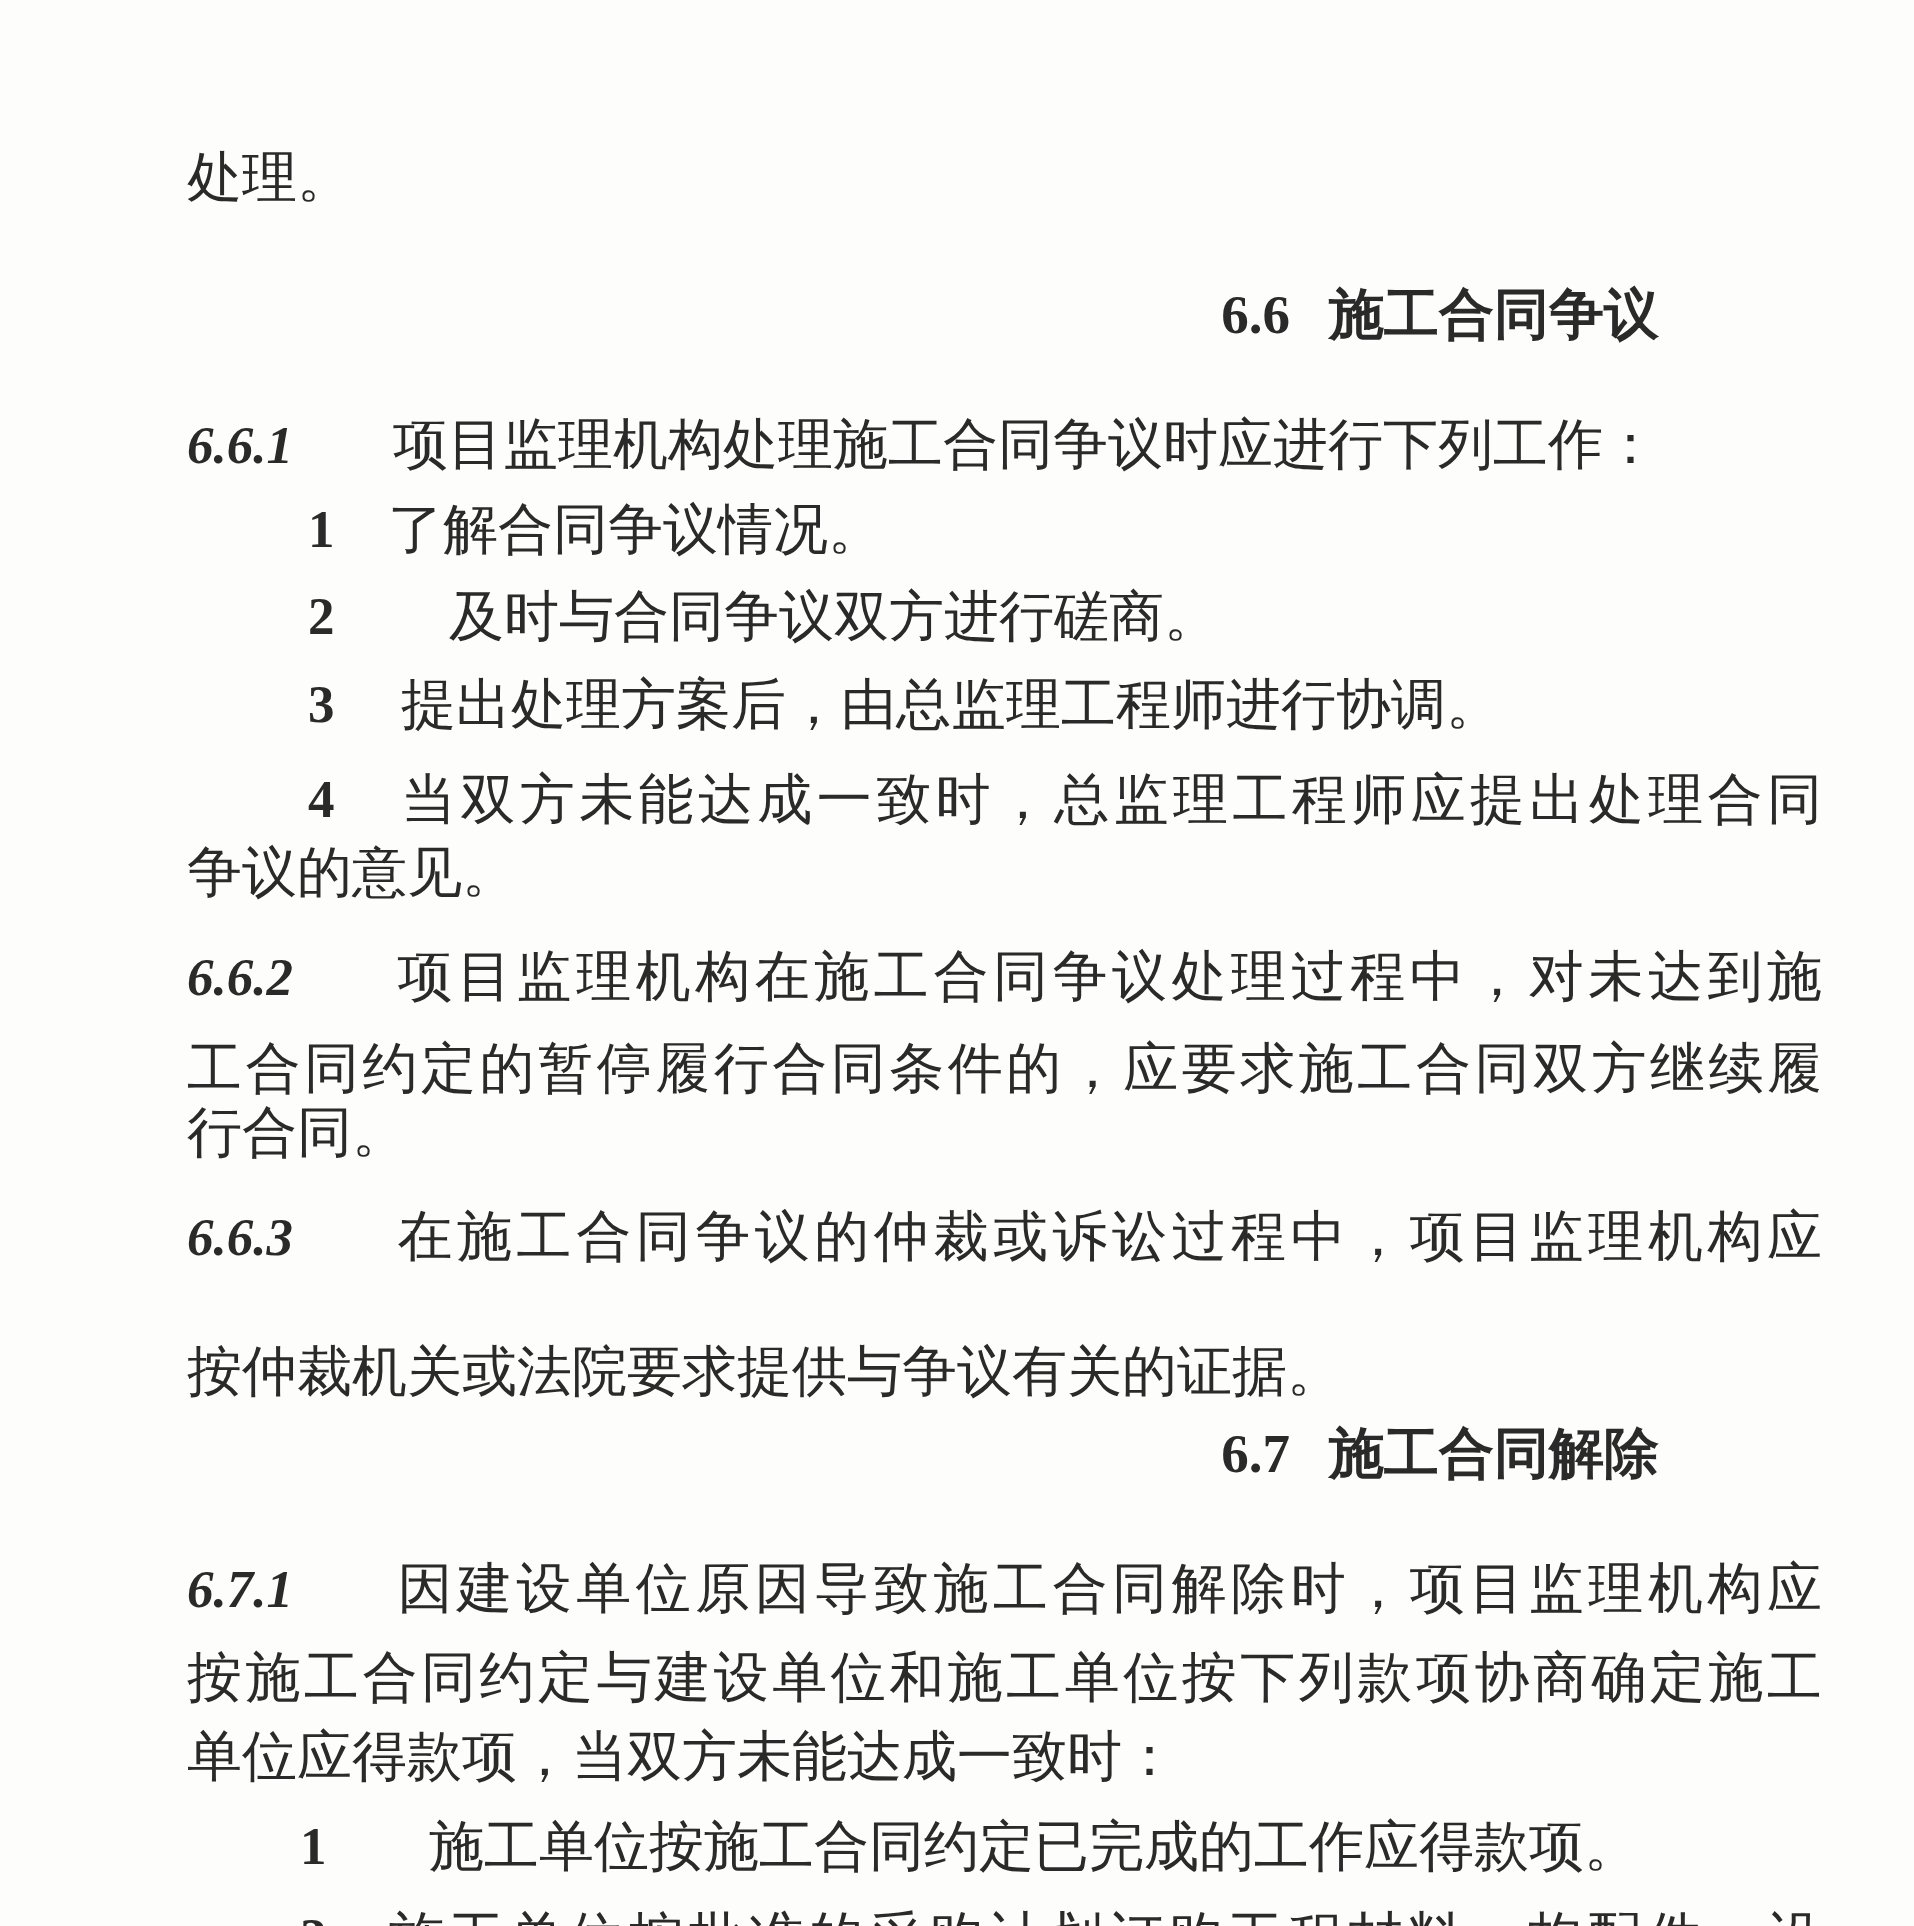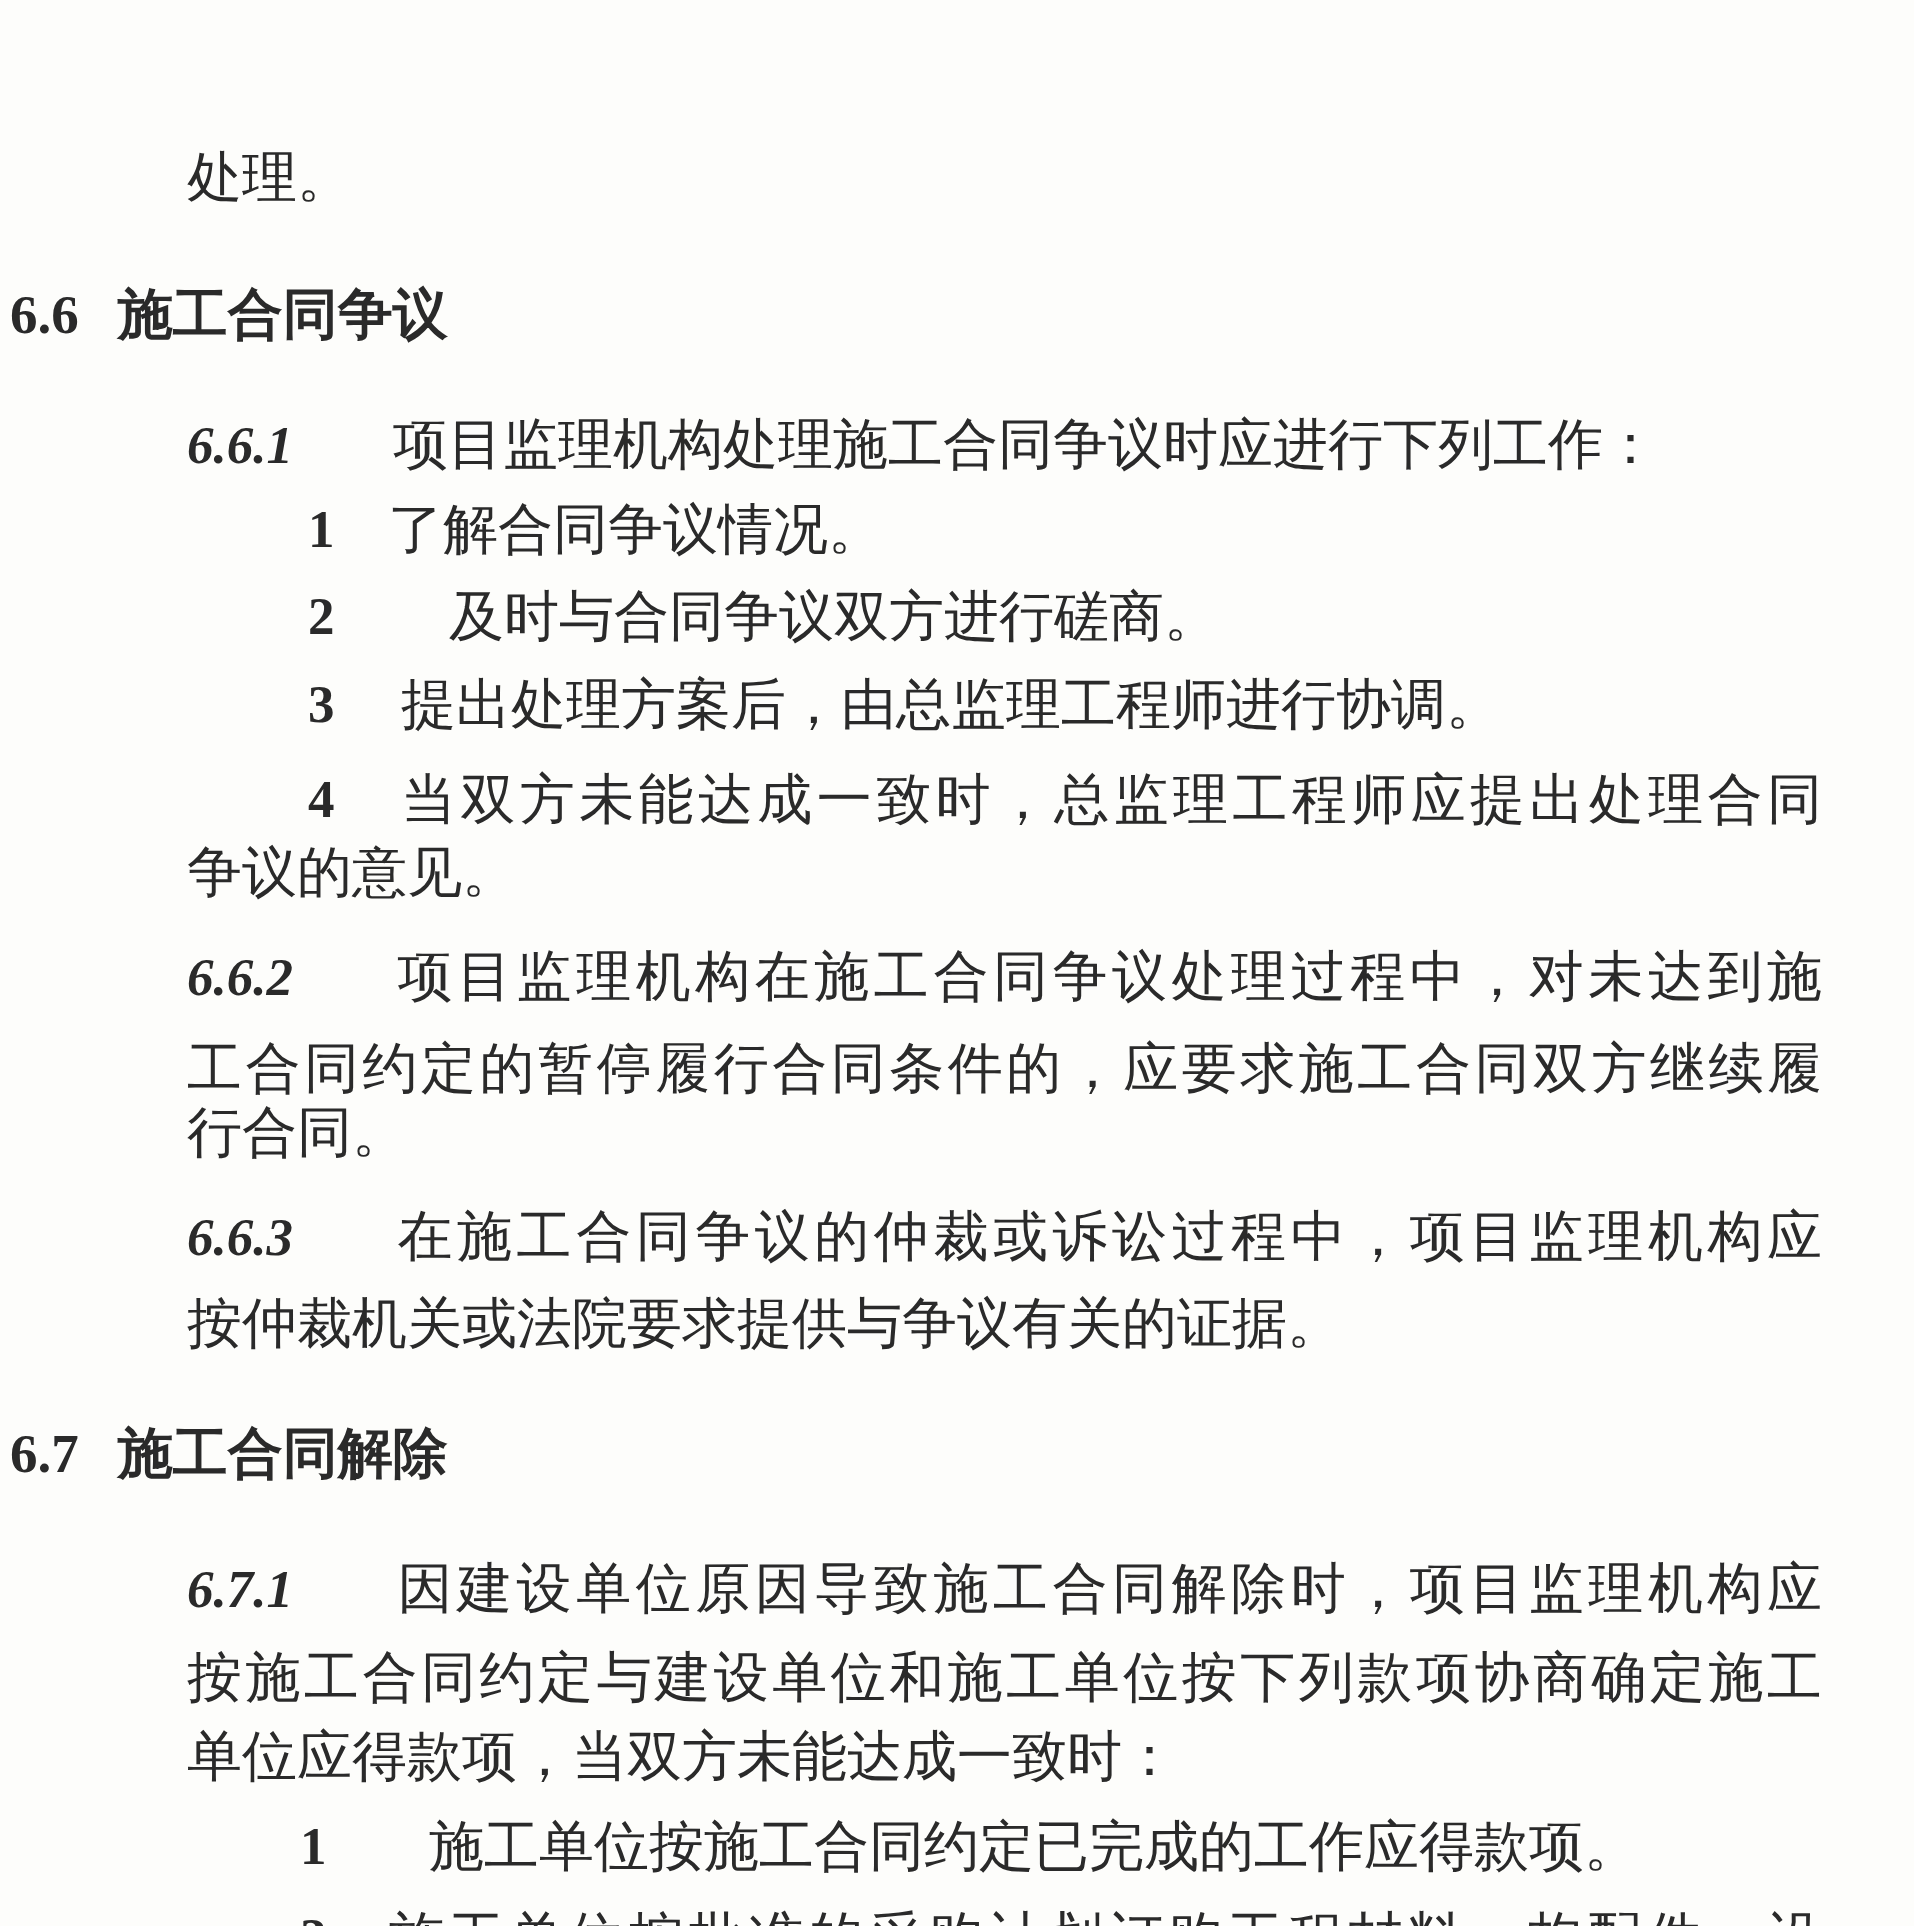--- a/index.html
+++ b/index.html
@@ -2,21 +2,21 @@
 <html style="font-size:6.2px"><head>
 <meta charset="utf-8">
 <style>
   html, body { margin:0; padding:0; }
   body { width:1915px; height:2950px; background:#fdfdfb; position:relative; overflow:hidden;
          font-family:"DejaVu Serif","Liberation Serif",serif; color:#2a2a2a; }
   .ln { position:absolute; white-space:nowrap; font-size:55px; line-height:69px; height:69px; }
   .full { left:187px; width:1635px; text-align:justify; text-align-last:justify; }
   .lastline { left:187px; }
   .item-num { position:absolute; font-family:"Liberation Serif",serif; font-weight:bold; font-size:53px; line-height:69px; height:69px; }
-  .sec-title { position:absolute; left:10px; width:1643px; text-align:left; font-size:55px; font-weight:bold; line-height:69px; }
+  .sec-title { position:absolute; left:16px; width:1643px; text-align:right; font-size:55px; font-weight:bold; line-height:69px; }
   .sec-title .sn { font-family:"Liberation Serif",serif; margin-right:39px; }
   .clause-num { display:inline-block; width:206px; font-family:"Liberation Serif",serif; font-weight:bold; font-size:53px;font-style:italic; }
 </style>
 </head>
 <body>
 
 <div class="ln lastline" style="top:143px;font-family:Liberation Serif, serif;">处理。</div>
 
 <div class="sec-title" style="top:279px;">
   <span class="sn">6.6</span><span>施工合同争议</span>
@@ -41,21 +41,21 @@
 
 <div class="ln full" style="top:942px;">
   <span class="clause-num">6.6.2</span><span>项目监理机构在施工合同争议处理过程中，对未达到施</span>
 </div>
 <div class="ln full" style="top:1034px;">工合同约定的暂停履行合同条件的，应要求施工合同双方继续履</div>
 <div class="ln lastline" style="top:1098px;">行合同。</div>
 
 <div class="ln full" style="top:1202px;">
   <span class="clause-num">6.6.3</span><span>在施工合同争议的仲裁或诉讼过程中，项目监理机构应</span>
 </div>
-<div class="ln lastline" style="top:1289px;">按仲裁机关或法院要求提供与争议有关的证据。</div>
+<div class="ln lastline" style="top:1337px;">按仲裁机关或法院要求提供与争议有关的证据。</div>
 
 <div class="sec-title" style="top:1418px;">
   <span class="sn">6.7</span><span>施工合同解除</span>
 </div>
 
 <div class="ln full" style="top:1554px;">
   <span class="clause-num">6.7.1</span><span>因建设单位原因导致施工合同解除时，项目监理机构应</span>
 </div>
 <div class="ln full" style="top:1643px;">按施工合同约定与建设单位和施工单位按下列款项协商确定施工</div>
 <div class="ln lastline" style="top:1722px;">单位应得款项，当双方未能达成一致时：</div>

